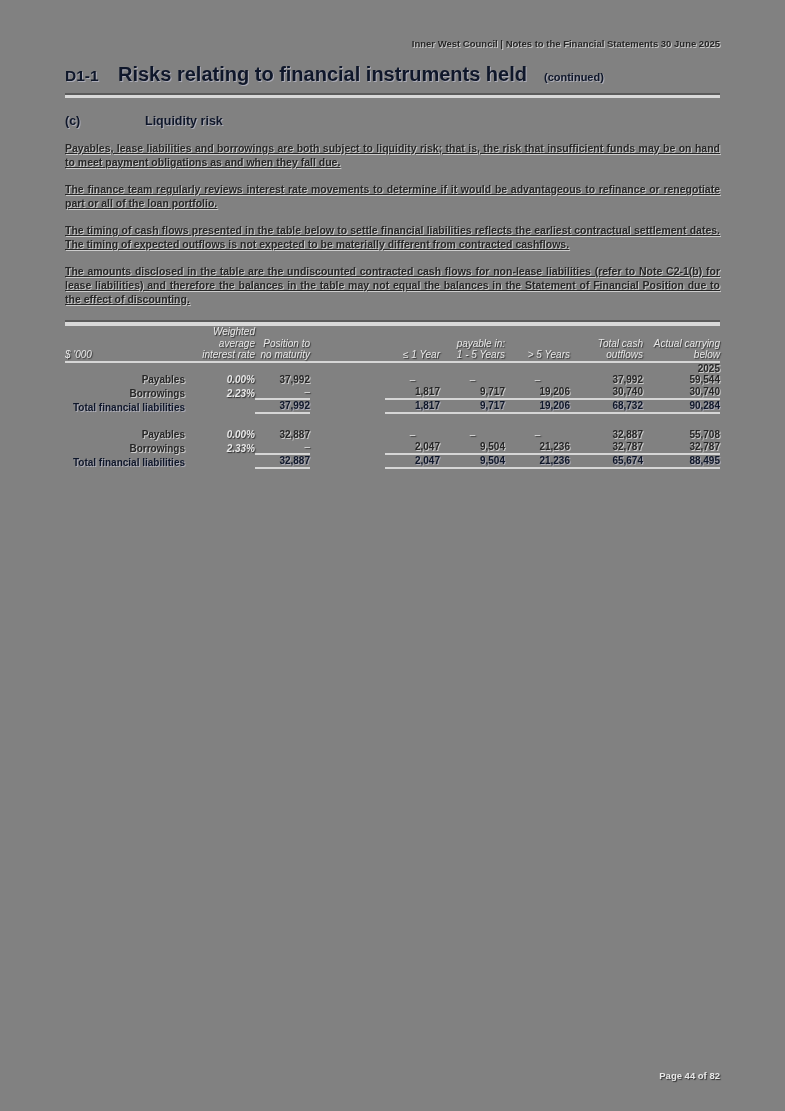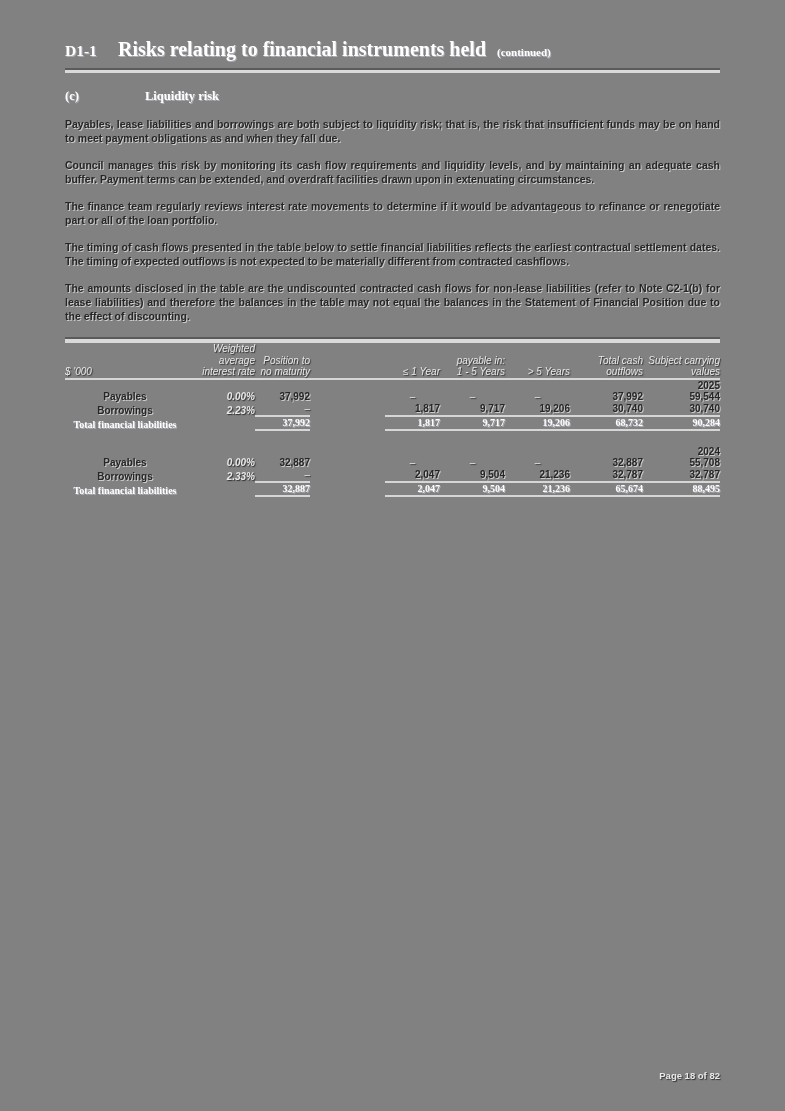--- a/index.html
+++ b/index.html
@@ -8,78 +8,78 @@
     background:#818181;
     font-family:"Liberation Sans", sans-serif;
     position:relative;
     overflow:hidden;
   }
   .page{padding:38px 65px 0 65px;width:655px;}
 
   
   .dark{color:#262626;text-shadow:1px 1px 0 rgba(255,255,255,.6);}
   .lt{color:#e8e8e8;text-shadow:1px 1px 1px rgba(35,35,35,.85);}
-  .blue{color:#ffffff;text-shadow:1px 1px 0 rgba(225,225,248,.45);font-family:Liberation Serif, serif;}
+  .blue{color:#0f172a;text-shadow:1px 1px 0 rgba(225,225,248,.45);}
 
   .doc-header{text-align:right;font-size:9.5px;font-weight:bold;margin-bottom:14px;}
 
   .title-line{display:flex;align-items:baseline;font-weight:bold;}
   .title-num{font-size:15.5px;width:53px;flex:0 0 auto;}
   .title-text{font-size:20px;}
-  .title-cont{font-size:11px;margin-left:11px;}
+  .title-cont{font-size:11px;margin-left:17px;}
 
   .rule{height:3px;background:#d9d9d9;box-shadow:0 -2px 0 rgba(60,60,60,.55);margin-top:9px;}
   .rule.table-top{margin-top:16px;height:4px;}
 
   .section-line{display:flex;align-items:baseline;font-weight:bold;font-size:12.5px;margin-top:16px;}
   .section-letter{width:80px;flex:0 0 auto;}
 
-  .para{font-size:10.5px;font-weight:bold;line-height:14px;text-align:justify;margin:13px 0 0 0;}
+  .para{font-size:10.5px;font-weight:bold;line-height:14px;text-align:justify;margin:13px 0 0 0;text-decoration:underline;}
 
   table.fin{border-collapse:separate;border-spacing:0;table-layout:fixed;width:655px;font-size:10px;}
   table.fin td{padding:0;vertical-align:bottom;overflow:visible;}
   .hrow td{font-style:italic;font-weight:normal;text-align:right;line-height:11.5px;
            padding:3px 0 4px 0;border-bottom:2px solid #d6d6d6;}
   .hrow td.unit{text-align:left;}
   .nowrap{white-space:nowrap;}
   .payable{white-space:nowrap;display:block;}
 
   .yr td{font-weight:bold;padding:11px 0 2px 0;text-align:right;}
   .dr td{text-align:right;padding:2px 0 3px 0;line-height:12px;}
-  .dr td.lbl{text-align:center;font-weight:bold;}
+  .dr td.lbl{text-align:right;font-weight:bold;}
   .dr td.rate{font-style:italic;font-weight:bold;margin-top:16px;}
   .dr td.dash{text-align:center;}
   .dr td.num{font-weight:bold;}
   .uline{border-bottom:2px solid #d6d6d6;}
   .total td{font-weight:bold;padding:3px 0 4px 0;}
   .gap td{height:15px;}
 
   .footer{position:absolute;right:65px;top:1070px;font-size:9.5px;font-weight:bold;}
 </style>
 </head>
 <body>
 
 <div class="page">
 
+  <div class="doc-header dark">Inner West Council | Notes to the Financial Statements 30 June 2025</div>
 
   <div class="title-line">
     <span class="title-num blue">D1-1</span>
     <span class="title-text blue">Risks relating to financial instruments held</span>
     <span class="title-cont blue">(continued)</span>
   </div>
 
   <div class="rule"></div>
 
   <div class="section-line">
     <span class="section-letter blue">(c)</span>
     <span class="blue">Liquidity risk</span>
   </div>
 
   <p class="para dark">Payables, lease liabilities and borrowings are both subject to liquidity risk; that is, the risk that insufficient funds may be on hand to meet payment obligations as and when they fall due.</p>
-  <p class="para dark">Council manages this risk by monitoring its cash flow requirements and liquidity levels, and by maintaining an adequate cash buffer. Payment terms can be extended, and overdraft facilities drawn upon in extenuating circumstances.</p>
   <p class="para dark">The finance team regularly reviews interest rate movements to determine if it would be advantageous to refinance or renegotiate part or all of the loan portfolio.</p>
   <p class="para dark">The timing of cash flows presented in the table below to settle financial liabilities reflects the earliest contractual settlement dates. The timing of expected outflows is not expected to be materially different from contracted cashflows.</p>
   <p class="para dark">The amounts disclosed in the table are the undiscounted contracted cash flows for non-lease liabilities (refer to Note C2-1(b) for lease liabilities) and therefore the balances in the table may not equal the balances in the Statement of Financial Position due to the effect of discounting.</p>
 
   <div class="rule table-top"></div>
 
   <table class="fin">
     <colgroup>
       <col style="width:120px">
         <col style="width:70px">
@@ -98,21 +98,21 @@
       <td class="lt">Weighted average interest rate</td>
       <td class="lt">Position to no maturity</td>
       <td></td>
       <td class="lt nowrap">≤ 1 Year</td>
       <td class="lt">
         <span class="payable">payable in:</span>
         <span>1 - 5 Years</span>
       </td>
       <td class="lt nowrap">&gt; 5 Years</td>
       <td class="lt">Total cash outflows</td>
-      <td class="lt">Subject carrying values</td>
+      <td class="lt">Actual carrying below</td>
     </tr>
 
     <tr class="yr">
       <td class="dark" colspan="9">2025</td>
     </tr>
     <tr class="dr">
       <td class="lbl dark">Payables</td>
       <td class="rate lt">0.00%</td>
       <td class="num dark">37,992</td>
       <td></td>
@@ -142,23 +142,20 @@
       <td class="blue uline">9,717</td>
       <td class="blue uline">19,206</td>
       <td class="blue uline">68,732</td>
       <td class="blue uline">90,284</td>
     </tr>
 
     <tr class="gap">
           <td colspan="9"></td>
         </tr>
 
-    <tr class="yr">
-      <td class="dark" colspan="9">2024</td>
-    </tr>
     <tr class="dr">
       <td class="lbl dark">Payables</td>
       <td class="rate lt">0.00%</td>
       <td class="num dark">32,887</td>
       <td></td>
       <td class="dash lt">–</td>
       <td class="dash lt">–</td>
       <td class="dash lt">–</td>
       <td class="num dark">32,887</td>
       <td class="num dark">55,708</td>
@@ -183,13 +180,13 @@
       <td class="blue uline">9,504</td>
       <td class="blue uline">21,236</td>
       <td class="blue uline">65,674</td>
       <td class="blue uline">88,495</td>
     </tr>
   </tbody>
     </table>
 
 </div>
 
-<div class="footer lt">Page 18 of 82</div>
+<div class="footer lt">Page 44 of 82</div>
 
 </body></html>

